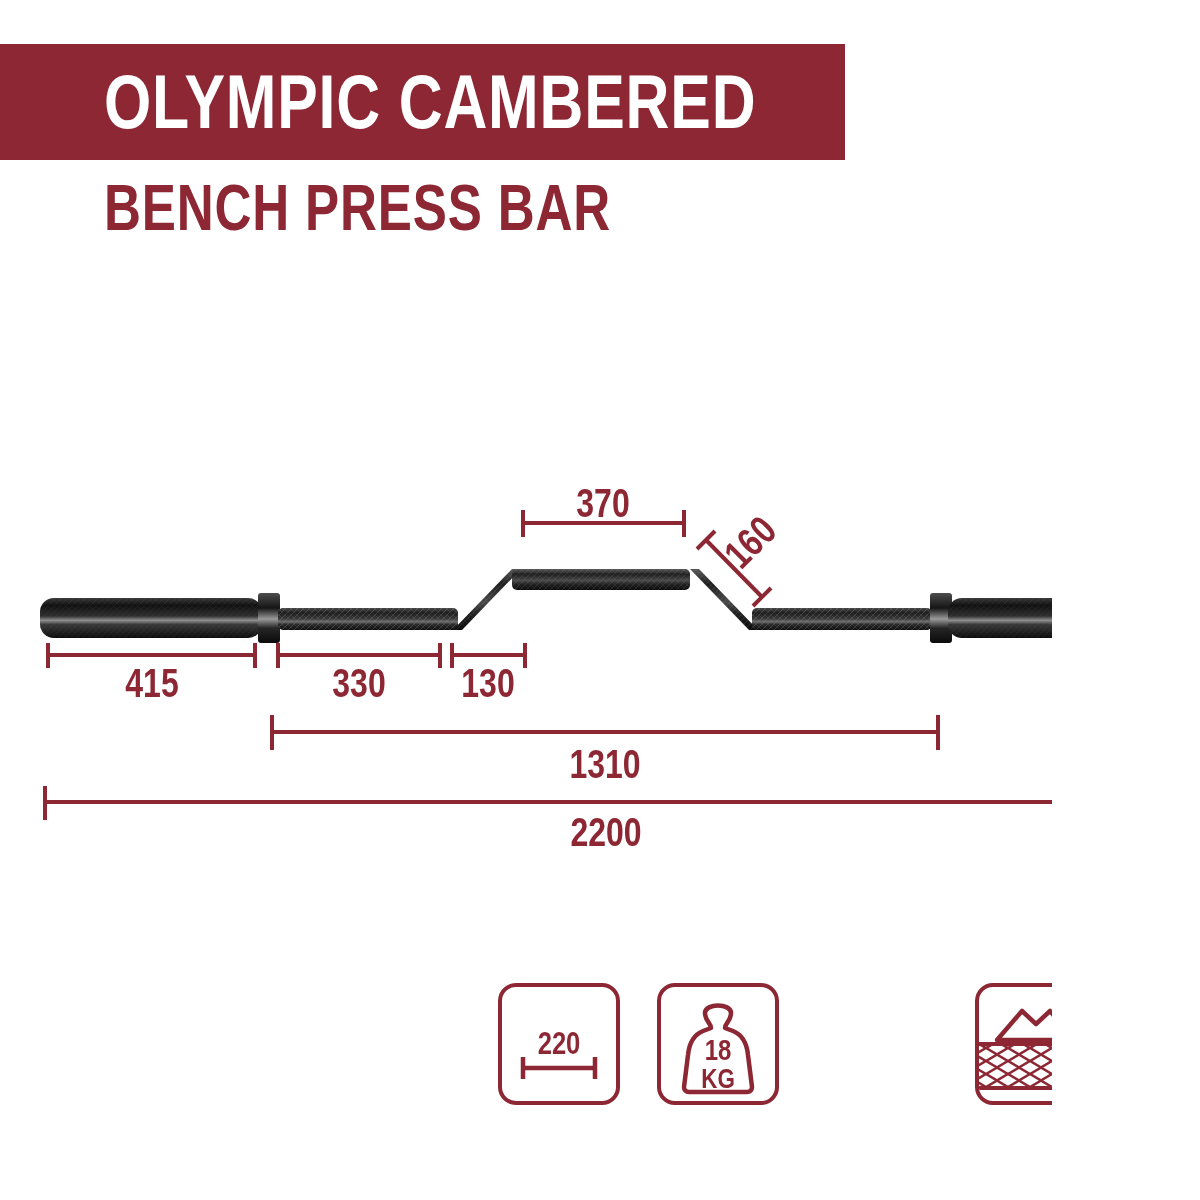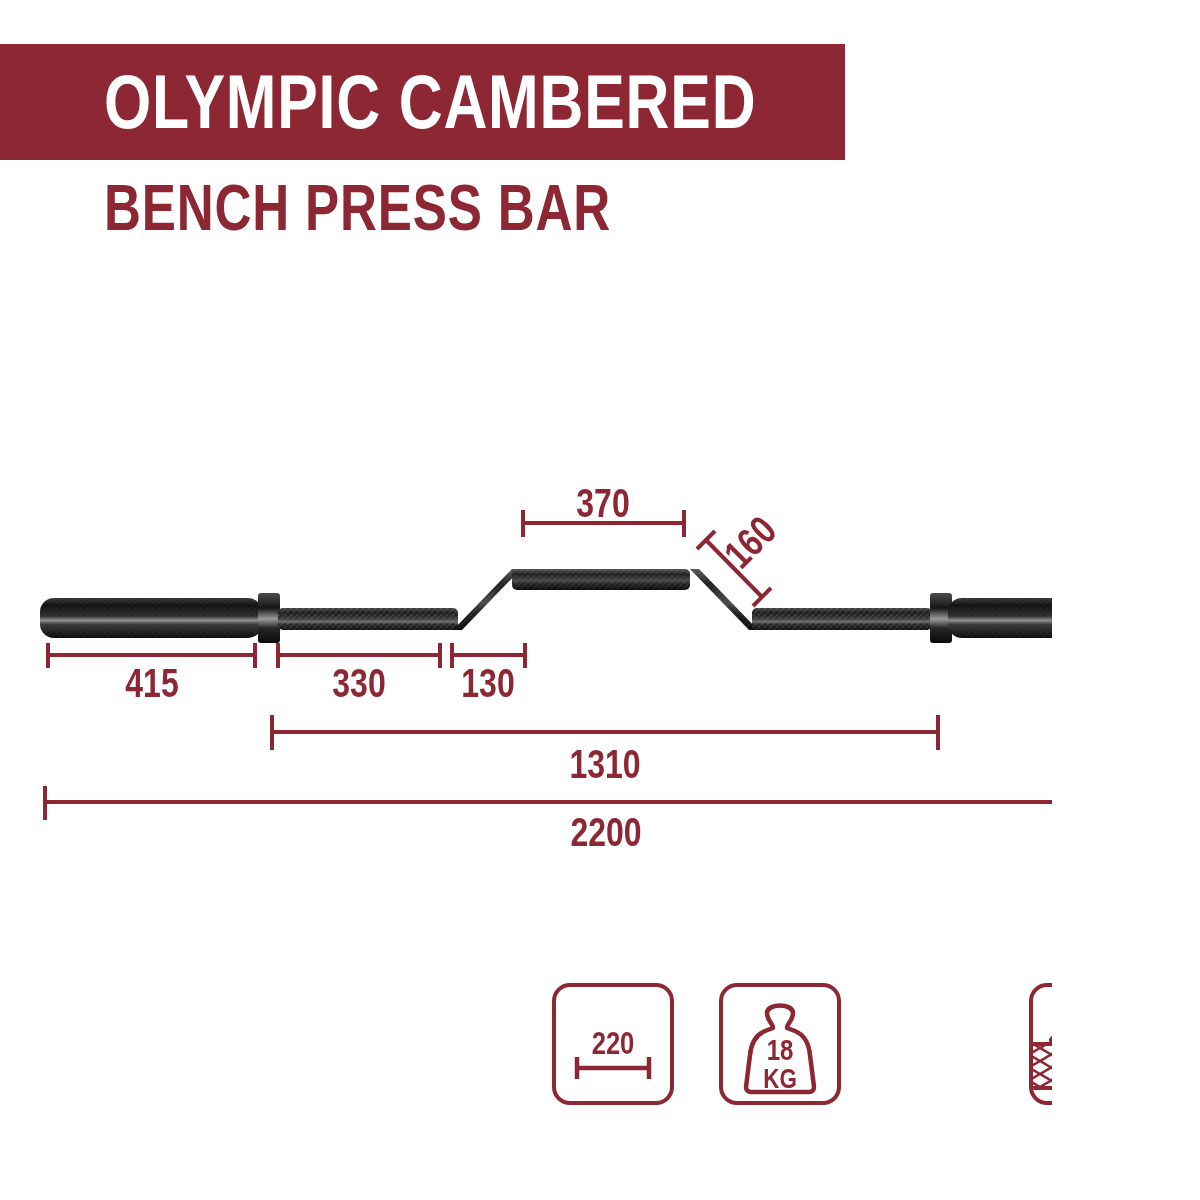--- a/index.html
+++ b/index.html
@@ -75,21 +75,21 @@
     letter-spacing: 0px;
     transform-origin: center center;
     white-space: nowrap;
     text-align: center;
   }
   .dim-label.sq { transform: scaleX(0.80); }
 
   
   #icon-row {
     position: absolute;
-    left: 552px;
+    left: 498px;
     top: 983px;
     width: 600px;
     height: 124px;
   }
   .icon-box {
     position: absolute;
     top: 0;
     width: 122px;
     height: 122px;
   }
@@ -265,21 +265,21 @@
         <rect x="2" y="2" width="118" height="118" rx="16" fill="none" stroke="#8C2733" stroke-width="4"></rect>
         <g stroke="#8C2733" stroke-width="4.5" stroke-linecap="butt">
           <line x1="25" y1="85" x2="97" y2="85"></line>
           <line x1="25" y1="74" x2="25" y2="96"></line>
           <line x1="97" y1="74" x2="97" y2="96"></line>
         </g>
       </svg>
       <div class="icon-num" style="left:0px; top:44px; width:122px; font-size:32px; transform:scaleX(0.80);">220</div>
     </div>
 
-    <div class="icon-box" style="left:159px;margin-left:8px;">
+    <div class="icon-box" style="left:159px;">
       <svg viewBox="0 0 122 122" width="122" height="122">
         <rect x="2" y="2" width="118" height="118" rx="16" fill="none" stroke="#8C2733" stroke-width="4"></rect>
         <path d="M48 30 C48 20 74 20 74 30 C74 38 68 40 68 45
                  L76 48 C86 52 90 62 91 72 L95 104
                  C95 107 93 109 90 109 L32 109 C29 109 27 107 27 104
                  L31 72 C32 62 36 52 46 48 L54 45 C54 40 48 38 48 30 Z" fill="none" stroke="#8C2733" stroke-width="4.5" stroke-linejoin="round"></path>
       </svg>
       <div class="icon-num" style="left:0px; top:52px; width:122px; font-size:30px; transform:scaleX(0.80);">18</div>
       <div class="icon-num" style="left:0px; top:82px; width:122px; font-size:28px; transform:scaleX(0.80);">KG</div>
     </div>

